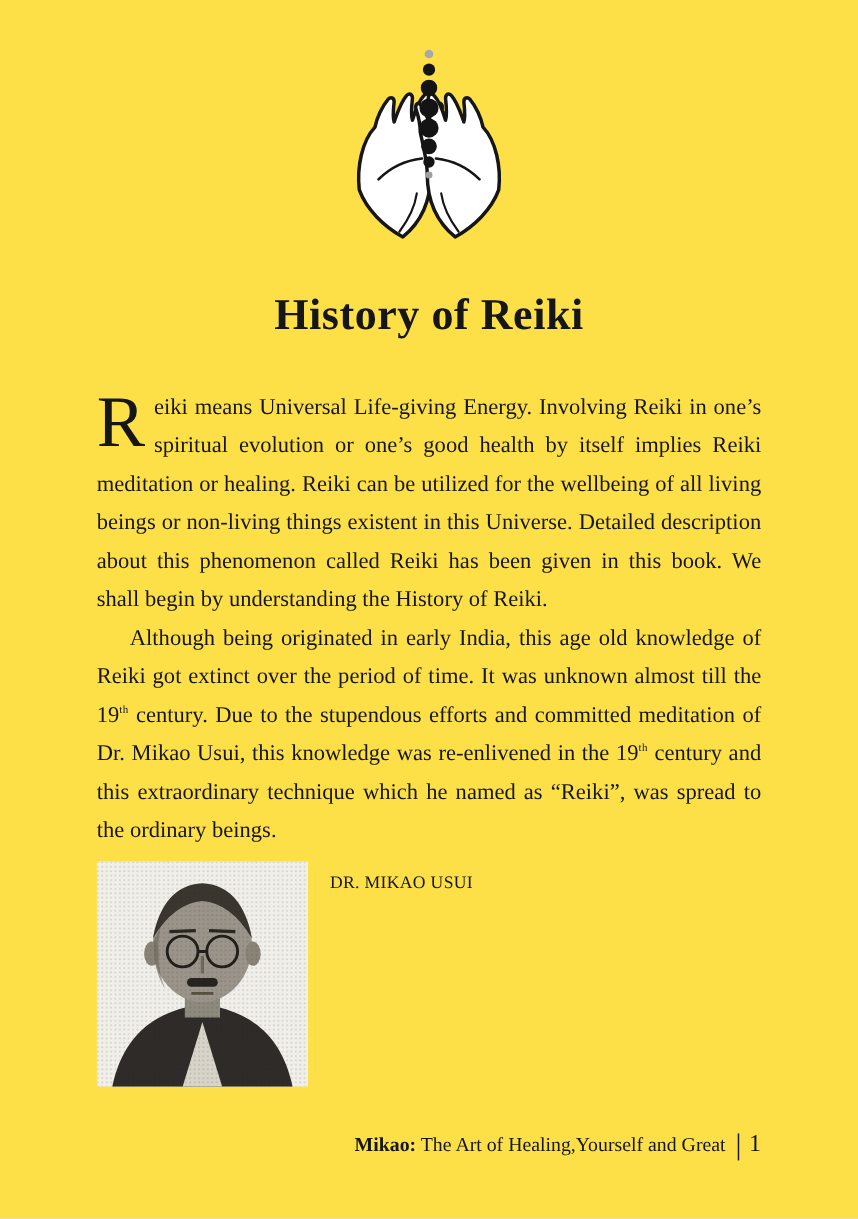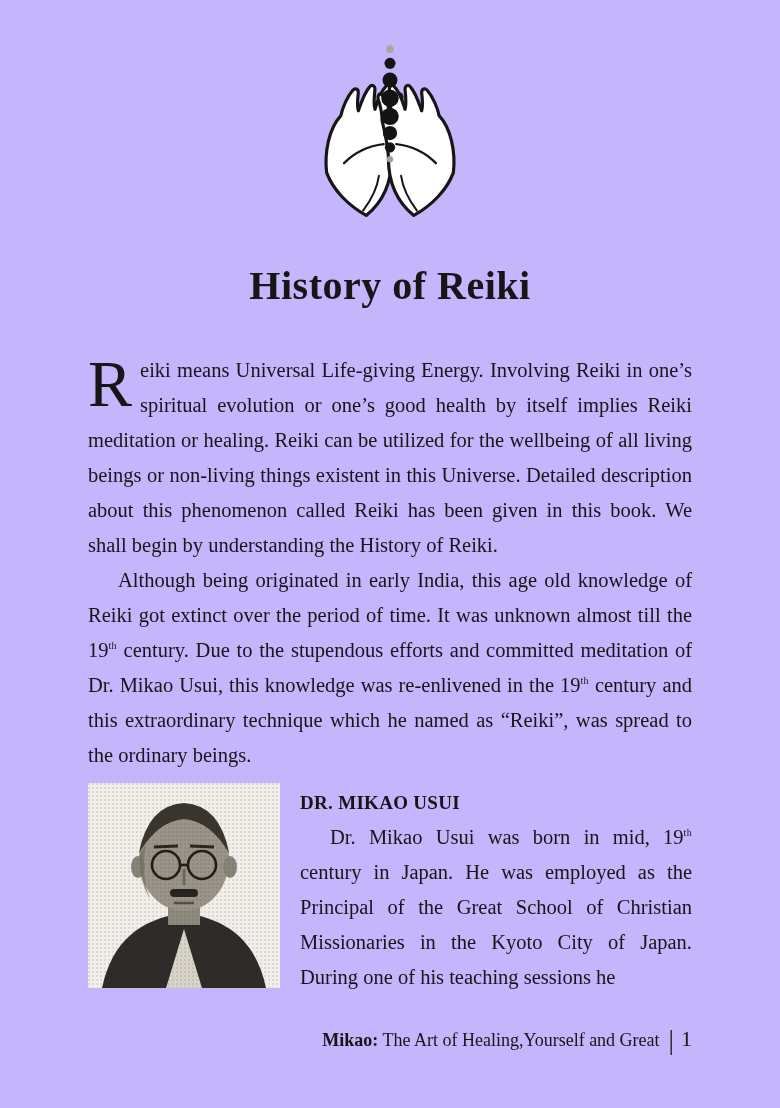--- a/index.html
+++ b/index.html
@@ -1,38 +1,38 @@
 <!DOCTYPE html>
 <html><head>
 <meta charset="utf-8">
 <style>
   html,body{margin:0;padding:0;background:#e9e9e9;}
   .page{
-    width:780px;height:1108px;margin:0 auto;background:#c4b5fd;
+    width:780px;height:1108px;margin:0 auto;background:#fde047;
     box-sizing:border-box;padding:34px 88px 0;position:relative;overflow:hidden;
     outline:1px solid #d6d6d6;
     font-family:"Liberation Serif", serif;color:#161616;
   }
   .logo-wrap{text-align:center;margin-top:4px;height:200px;}
   .page-title{
     text-align:center;font-size:40px;font-weight:700;margin:24px 0 0;
     letter-spacing:.5px;font-family:"Liberation Serif", serif;
   }
   .body-text{margin-top:44px;font-size:20.5px;line-height:35px;text-align:justify;}
   .para{margin:0;}
   .para.indent{text-indent:30px;}
   .dropcap{
     float:left;font-size:66px;line-height:54px;padding:4px 8px 0 0;
     font-weight:400;
   }
   sup{font-size:10px;line-height:0;vertical-align:super;letter-spacing:.3px;}
   .usui-section{display:flex;margin-top:10px;align-items:flex-start;}
   .portrait{flex:0 0 192px;margin-right:20px;}
   .usui-text{flex:1;font-size:20.5px;line-height:35px;text-align:justify;}
-  .usui-heading{font-size:19px;font-weight:700;margin:2px 0 0;line-height:35px;letter-spacing:.3px;}
+  .usui-heading{font-size:16px;font-weight:400;margin:2px 0 0;line-height:35px;letter-spacing:.3px;}
   .usui-text p{margin:0;text-indent:30px;}
   .page-footer{
     position:absolute;right:88px;bottom:52px;font-size:18px;white-space:nowrap;
   }
   .footer-bold{font-weight:700;}
   .footer-sep{font-size:27px;font-weight:300;vertical-align:-3px;margin:0 7px 0 9px;color:#1a1a1a;}
   .footer-page{font-size:22px;}
 </style>
 </head>
 <body>
@@ -123,19 +123,18 @@
 
         <line x1="96" y1="86" x2="96" y2="102" stroke="#6e685e" stroke-width="3"></line>
         <rect x="82" y="106" width="28" height="8" rx="4" fill="#27241f"></rect>
         <line x1="86" y1="120" x2="106" y2="120" stroke="#55503f" stroke-width="2.5"></line>
 
         <rect x="0" y="0" width="192" height="205" fill="url(#ht)" opacity="0.55"></rect>
       </svg>
     </div>
     <div class="usui-text">
       <h2 class="usui-heading">DR. MIKAO USUI</h2>
-      <p><span>Dr. Mikao Usui was born in mid, 19</span><sup>th</sup><span> century in Japan. He was employed as the Principal of the Great School of Christian Missionaries in the Kyoto City of Japan. During one of his teaching sessions he</span></p>
     </div>
   </div>
 
   <div class="page-footer"><span class="footer-bold">Mikao:</span><span> The Art of Healing,Yourself and Great</span><span class="footer-sep">|</span><span class="footer-page">1</span></div>
 
 </div>
 
 </body></html>

